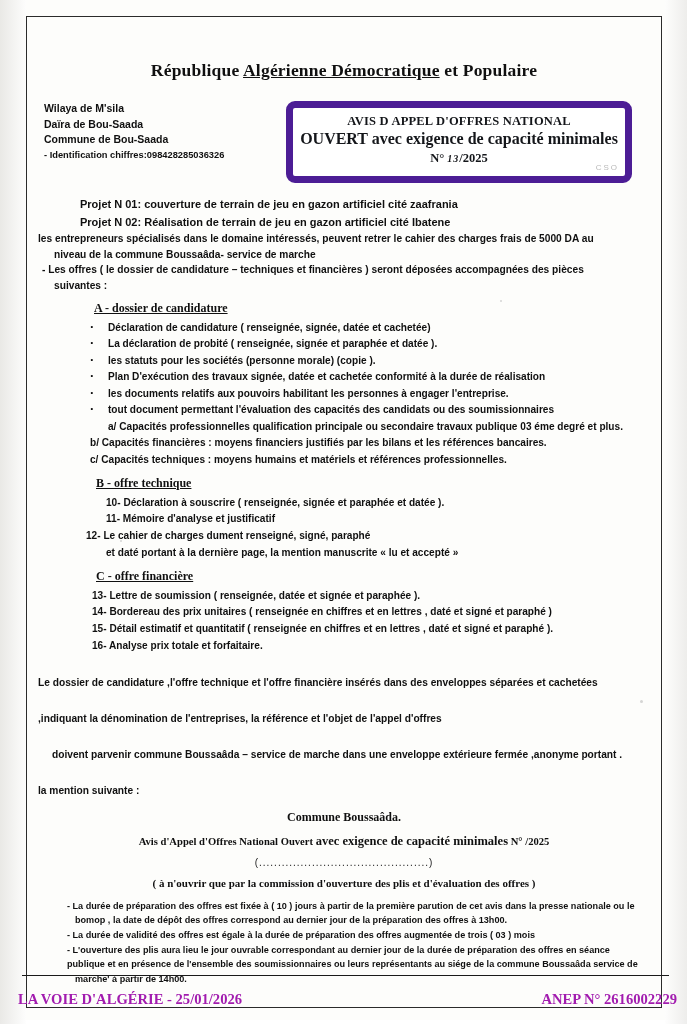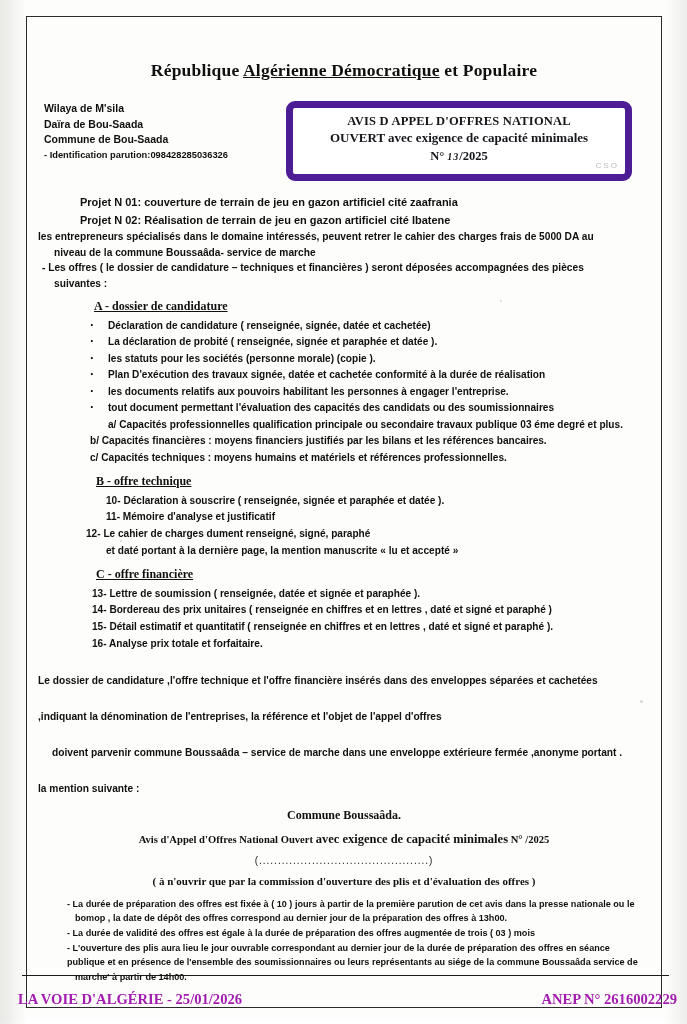--- a/index.html
+++ b/index.html
@@ -91,21 +91,21 @@
   }
   .notice-box .l1 {
     font-family: "Liberation Serif", serif;
     font-weight: bold;
     font-size: 12.5px;
     letter-spacing: .2px;
   }
   .notice-box .l2 {
     font-family: "Liberation Serif", serif;
     font-weight: bold;
-    font-size: 13px;
+    font-size: 16px;
     margin-top: 1px;
   }
   .notice-box .l3 {
     font-family: "Liberation Serif", serif;
     font-weight: bold;
     font-size: 12.5px;
     margin-top: 3px;
   }
   .notice-box .num {
     font-style: italic;
@@ -323,21 +323,21 @@
 
     <div class="title-main">
       <span>République </span><span class="u">Algérienne  Démocratique</span><span> et Populaire</span>
     </div>
 
     <div class="header-row">
       <div class="org-block">
         <div>Wilaya de M'sila</div>
         <div>Daïra de Bou-Saada</div>
         <div>Commune de Bou-Saada</div>
-        <div class="small">- Identification parution:098428285036326</div>
+        <div class="small">- Identification chiffres:098428285036326</div>
       </div>
 
       <div class="notice-box">
         <div class="l1">AVIS D APPEL D'OFFRES NATIONAL</div>
         <div class="l2">OUVERT avec exigence de capacité minimales</div>
         <div class="l3">
           <span>N°</span>
           <span class="num">13</span><span>/2025</span>
         </div>
         <div class="ghost">CSO</div>

